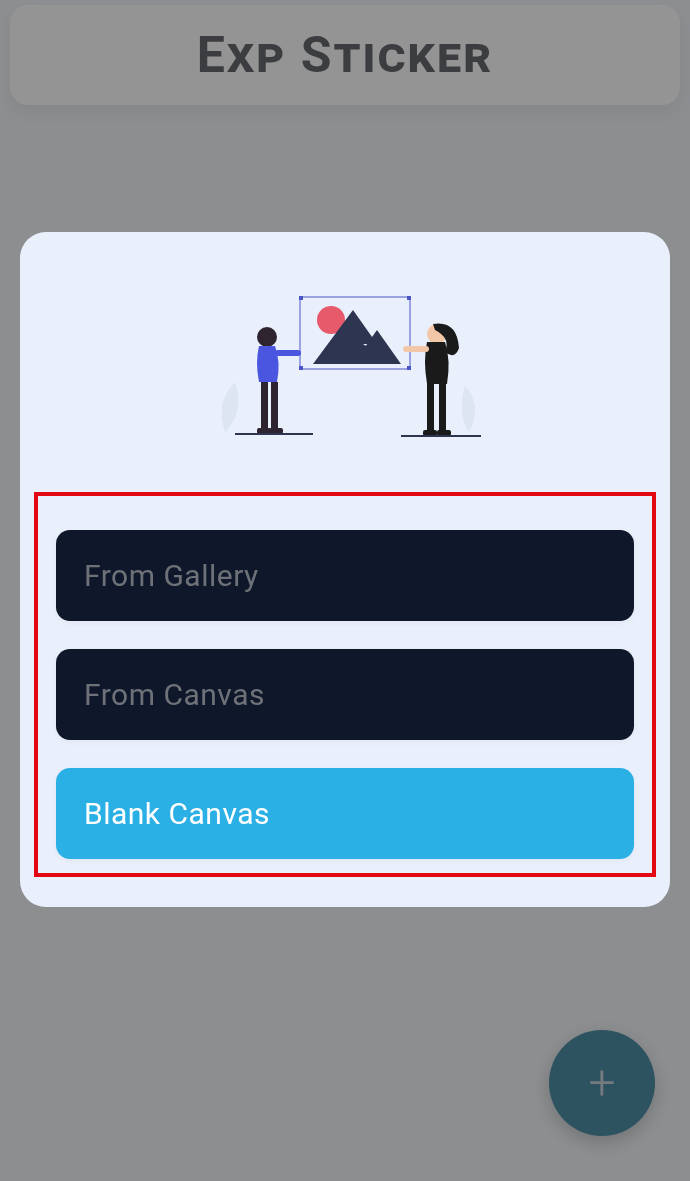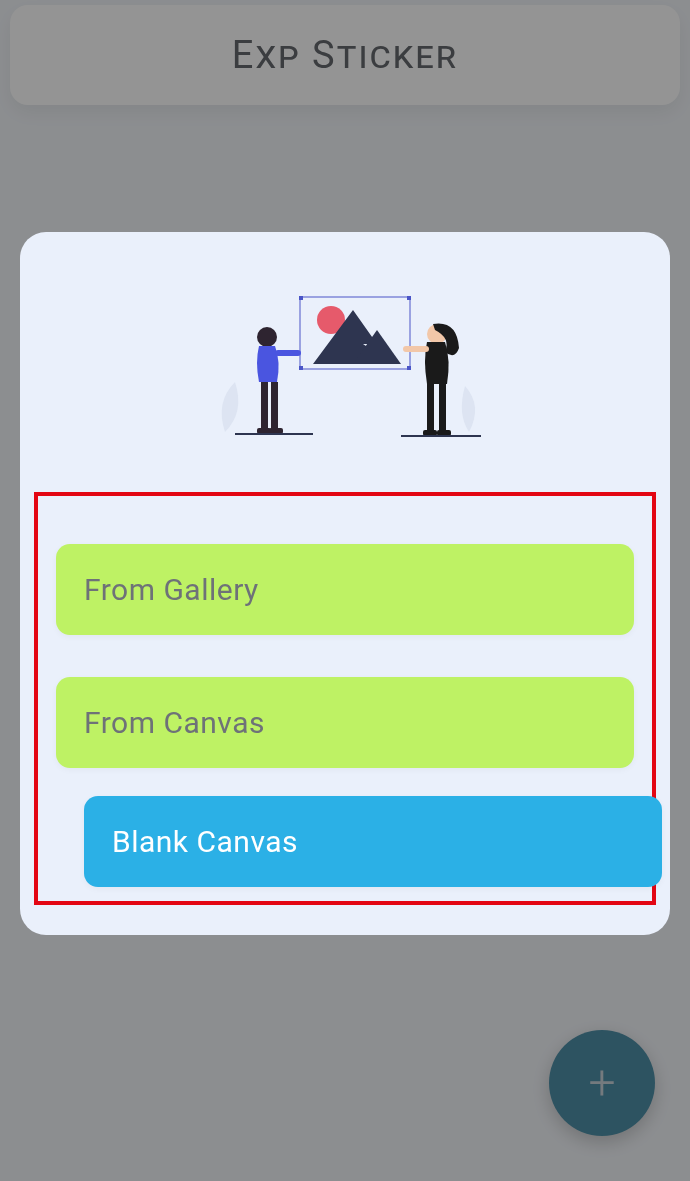--- a/index.html
+++ b/index.html
@@ -25,23 +25,23 @@
     background: #ffffff;
     border-radius: 18px;
     display: flex;
     align-items: center;
     justify-content: center;
     box-shadow: 0 8px 20px rgba(0,0,0,0.08);
   }
   .header-title {
     font-variant: small-caps;
     letter-spacing: 2px;
-    font-size: 38px;
+    font-size: 50px;
     color: #3a3f45;
-    font-weight: 400;
+    font-weight: 700;
   }
 
   .fab {
     position: absolute;
     right: 35px;
     bottom: 45px;
     width: 106px;
     height: 106px;
     border-radius: 50%;
     background: #1b6f8e;
@@ -97,28 +97,26 @@
     border-radius: 14px;
     margin-bottom: 28px;
     font-family: inherit;
     letter-spacing: 0.5px;
     cursor: pointer;
     box-shadow: 0 2px 6px rgba(0,0,0,0.04);
   }
   .option-btn:last-child { margin-bottom: 0; }
 
   .option-light {
-    background: #bef264;
+    background: #0f172a;
     color: #6e7278;
-    margin-top: 14px;
   }
   .option-primary {
     background: #2bb0e6;
     color: #ffffff;
-    margin-left: 28px;
   }
 </style>
 </head>
 <body>
 
 <div class="bg-screen">
   <div class="header-card">
     <div class="header-title">Exp Sticker</div>
   </div>
 

